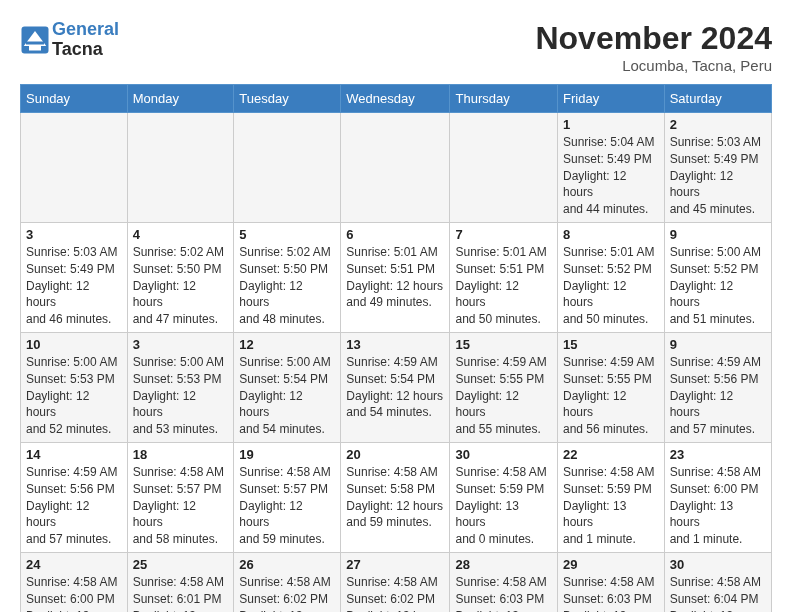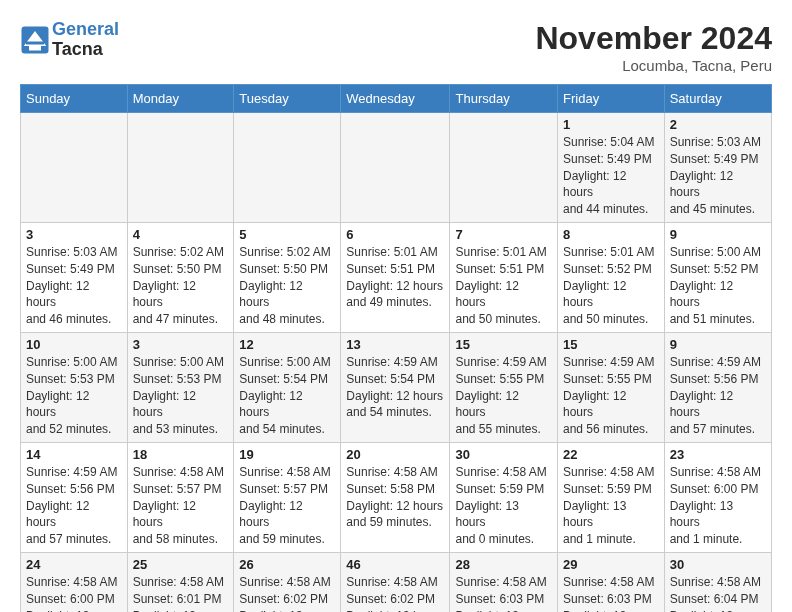--- a/index.html
+++ b/index.html
@@ -311,21 +311,21 @@
 and 2 minutes.</div>
         </td>
         <td>
           <span class="day-num">26</span>
           <div class="day-info" style="white-space: pre-line;">Sunrise: 4:58 AM
 Sunset: 6:02 PM
 Daylight: 13 hours
 and 3 minutes.</div>
         </td>
         <td>
-          <span class="day-num">46</span>
+          <span class="day-num">27</span>
           <div class="day-info" style="white-space: pre-line;">Sunrise: 4:58 AM
 Sunset: 6:02 PM
 Daylight: 13 hours
 and 4 minutes.</div>
         </td>
         <td>
           <span class="day-num">28</span>
           <div class="day-info" style="white-space: pre-line;">Sunrise: 4:58 AM
 Sunset: 6:03 PM
 Daylight: 13 hours

